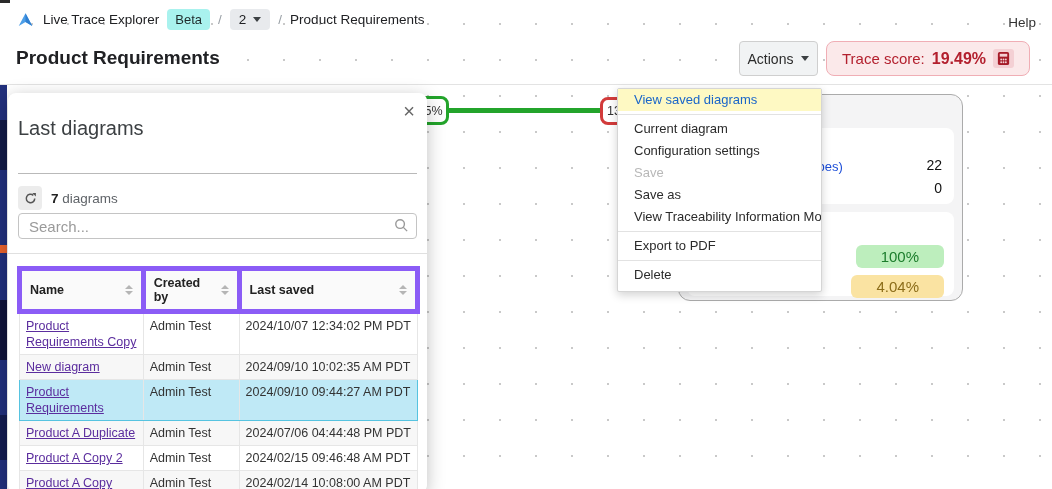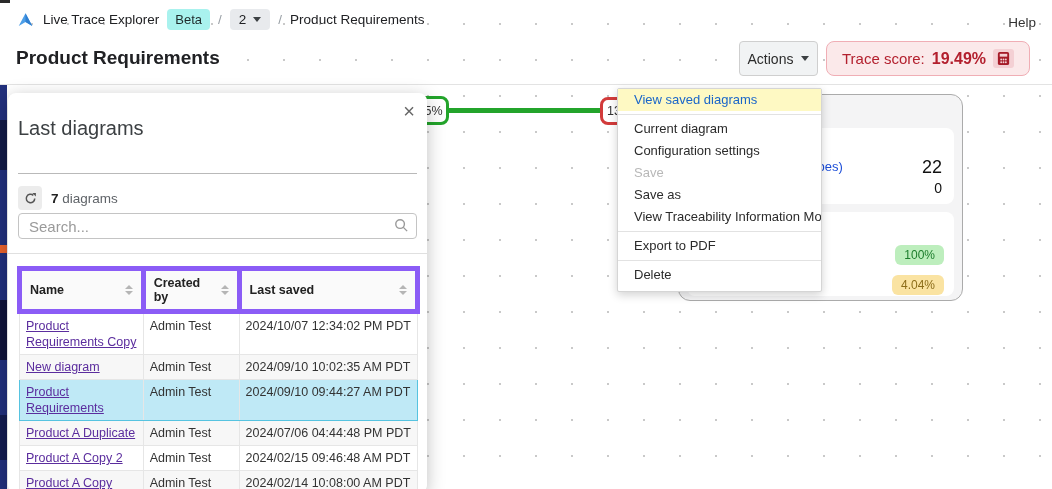--- a/index.html
+++ b/index.html
@@ -33,23 +33,23 @@
   
   .green-line{left:440px;top:108px;width:172px;height:5px;background:#23a42b;z-index:1;}
   .node-badge{background:#fff;border-radius:8px;display:flex;align-items:center;font-size:12.5px;color:#333;z-index:1;box-sizing:border-box;}
   .badge-green{left:418px;top:96px;width:31px;height:29px;border:3px solid #23a42b;justify-content:center;}
   .badge-red{left:600px;top:97px;width:36px;height:28px;border:3px solid #d23b3b;padding-left:4px;}
   .sum-card{left:678px;top:94px;width:285px;height:207px;background:#f4f4f5;border:1.5px solid #ababab;border-radius:12px;z-index:1;box-sizing:border-box;}
   .sub-card{position:absolute;left:8px;right:8px;background:#fff;border-radius:8px;}
   .sub1{top:33px;height:76px;}
   .sub2{top:117px;height:84px;}
   .partial-label{position:absolute;left:124px;top:31px;font-size:13px;color:#1d4ed8;}
-  .v-top{position:absolute;right:12px;top:29px;font-size:18px;color:#111;}
+  .v-top{position:absolute;right:12px;top:29px;font-size:14px;color:#111;}
   .v-bottom{position:absolute;right:12px;top:52px;font-size:14px;color:#111;}
-  .pct-chip{position:absolute;right:10px;padding:3px 9px;border-radius:6px;font-size:12px;}
+  .pct-chip{position:absolute;right:10px;padding:3px 25px;border-radius:6px;font-size:15px;}
   .chip-green{top:33px;background:#bdeebd;color:#1c7d2c;}
   .chip-amber{top:63px;background:#fae3a2;color:#8c6d1a;}
   
   .menu{left:617px;top:88px;width:203px;background:#fff;border:1px solid #d5d5d5;border-radius:2px;
     box-shadow:0 3px 10px rgba(0,0,0,0.18);z-index:7;padding-bottom:5px;font-size:13px;}
   .mi{padding:3px 16px;line-height:16px;color:#2b2b2b;white-space:nowrap;overflow:hidden;cursor:pointer;}
   .mi.hl{background:#fef9c3;color:#1a66c9;}
   .mi.sect{font-weight:400;cursor:default;}
   .mi.dis{color:#b8b8b8;cursor:default;}
   .mdiv{border-top:1px solid #e2e2e2;margin:3px 0;height:0;}

